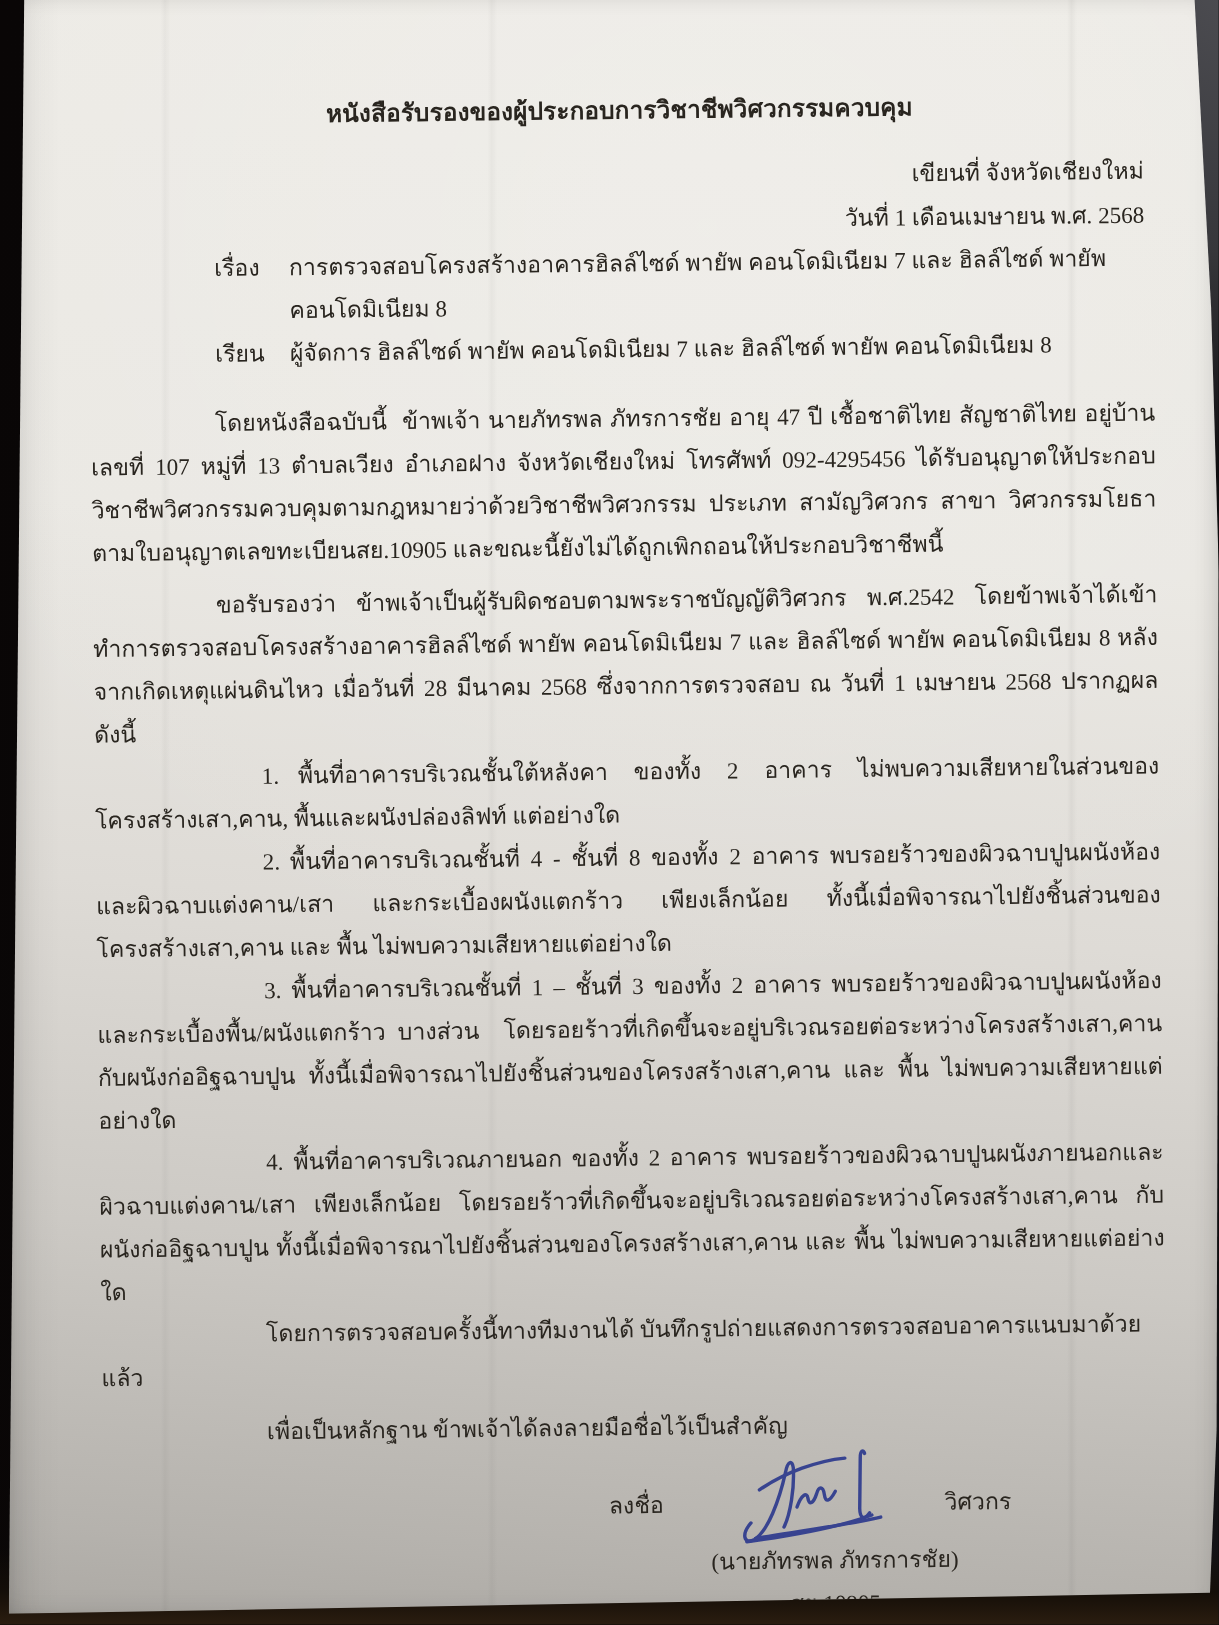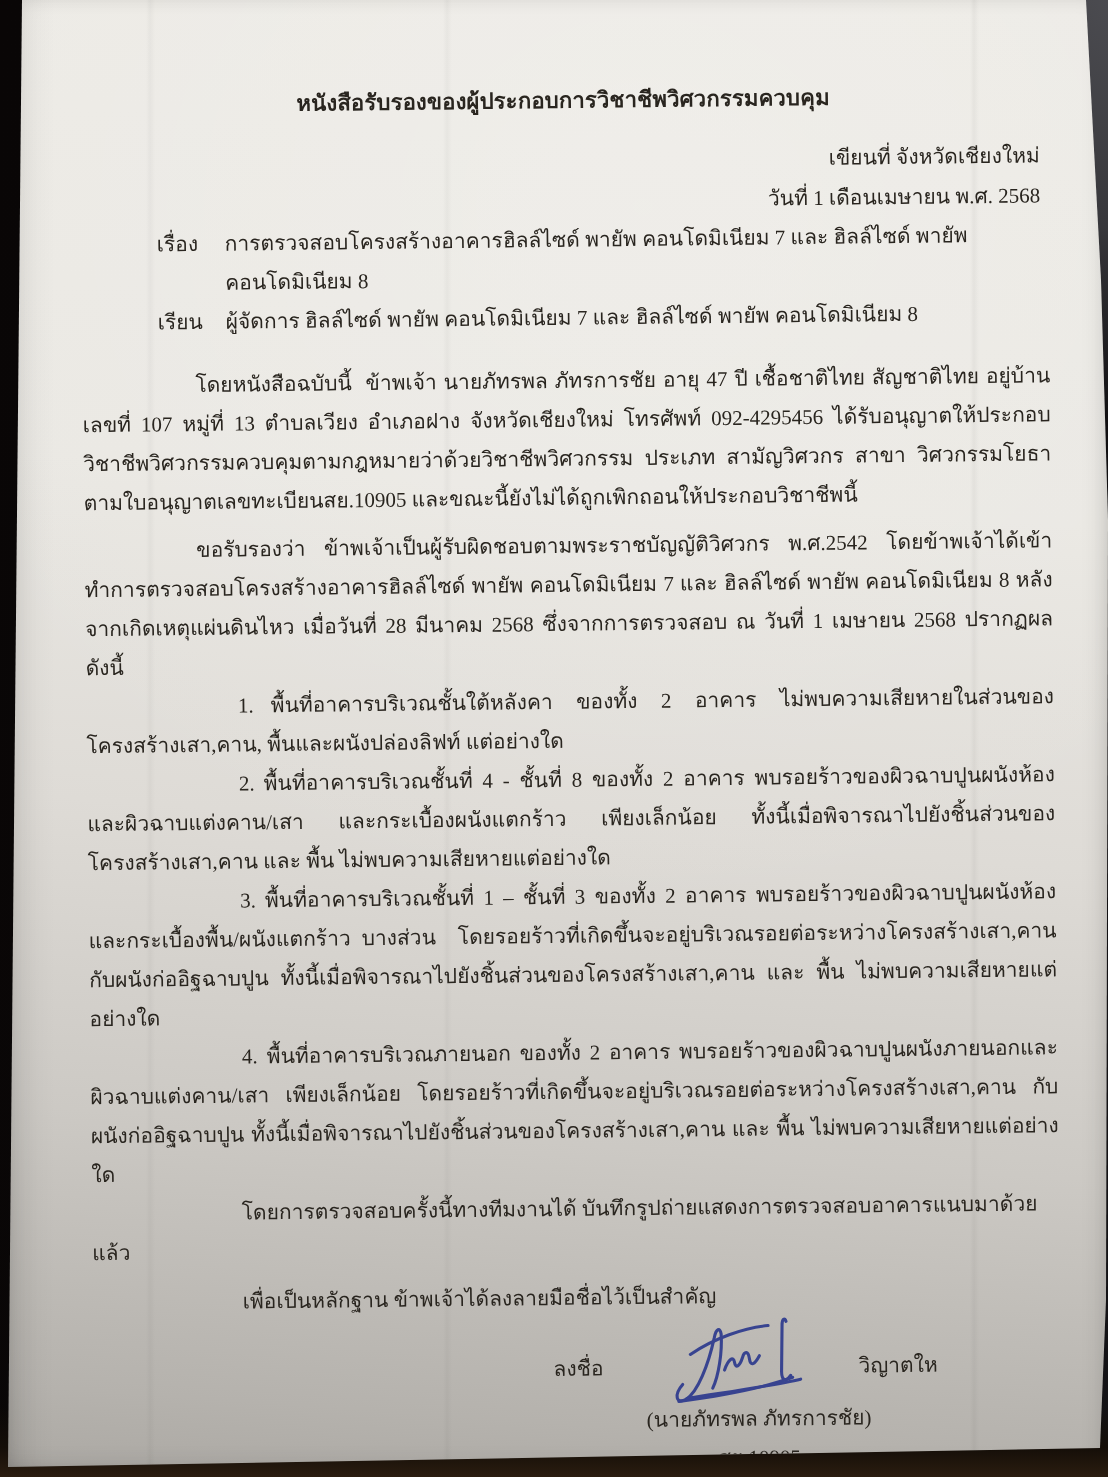--- a/index.html
+++ b/index.html
@@ -41,21 +41,21 @@
     position:absolute; left:78px; top:0; width:968px;
     color:#29251f;
     font-size:21px; line-height:39px;
     transform:rotate(-0.65deg);
     transform-origin:554px 0;
   }
   .title { margin-top:80px; text-align:center; font-size:22px; font-weight:bold; letter-spacing:0.2px; }
   .written-at { margin-top:22px; text-align:right; padding-right:8px; }
   .date-line  { margin-top:1px;  text-align:right; padding-right:8px; }
   .doc-row { display:flex; }
-  .doc-row .doc-label { flex:none; width:68px; margin-left:76px; }
+  .doc-row .doc-label { flex:none; width:68px; margin-left:114px; }
   .doc-row .doc-value { flex:1; }
   .para { text-align:justify; }
   .para-intro   { margin-top:24px; text-indent:113px; }
   .para-certify { margin-top:9px;  text-indent:112px; }
   .item { text-align:justify; text-indent:152px; }
   .item .num { margin-right:9px; }
   .item .num-wide { margin-right:17px; }
   .closing { text-indent:150px; }
   .closing-2 { margin-top:11px; }
   
@@ -106,20 +106,20 @@
           <g stroke="#2d3a8e" stroke-width="3.1" stroke-linecap="round" stroke-linejoin="round" opacity="0.92">
             <path d="M16,70 C7,80 9,90 19,85 C31,78 42,50 48,24 C50,14 54,13 55,20 C56,38 52,62 46,74"></path>
             <path d="M24,40 C48,24 78,14 102,12"></path>
             <path d="M58,56 C62,45 67,42 68,48 C69,55 73,53 76,44 C78,37 82,37 83,45 C84,53 88,51 93,42"></path>
             <path d="M120,8 C119,4 116,5 116,12 L115,58 C115,67 119,69 124,62"></path>
             <path d="M126,64 C95,75 45,83 12,87"></path>
             <path d="M20,84 C60,78 108,72 134,66"></path>
           </g>
         </svg>
 
-        <span class="sig-role">วิญาตให</span>
+        <span class="sig-role">วิศวกร</span>
         <p class="sig-name">(นายภัทรพล ภัทรการชัย)</p>
         <p class="sig-license">สย.10905</p>
       </div>
 
     </div>
   </div>
 </div>
 
 </body></html>

